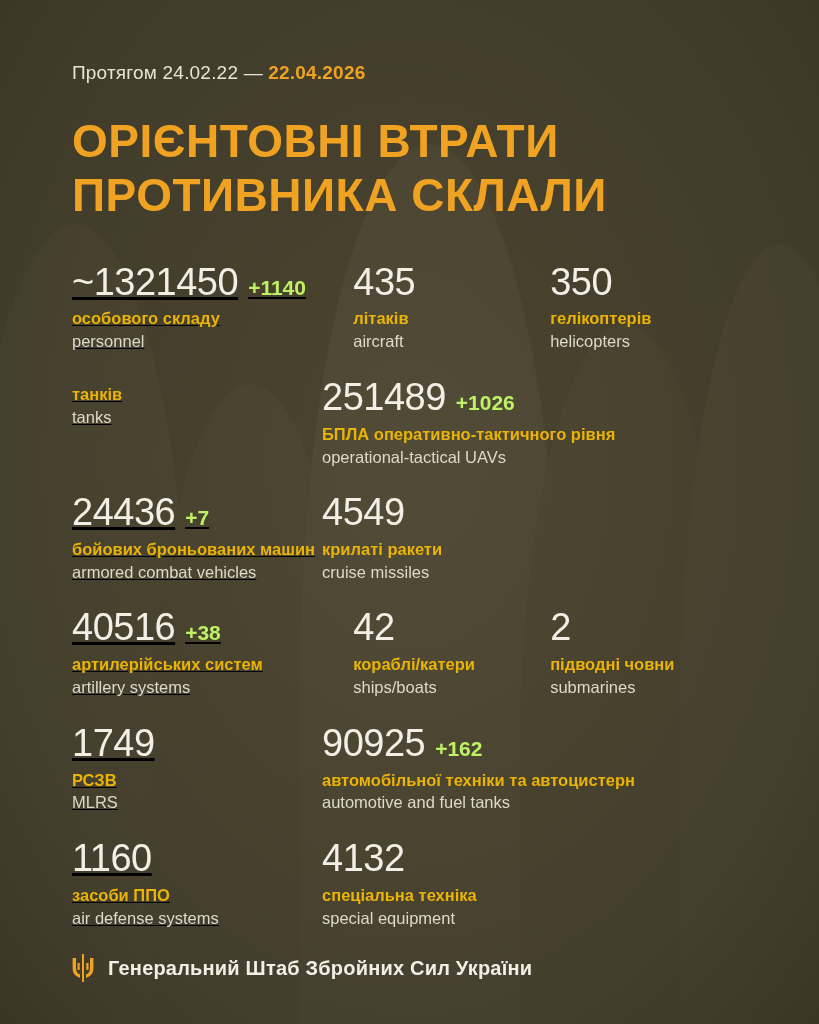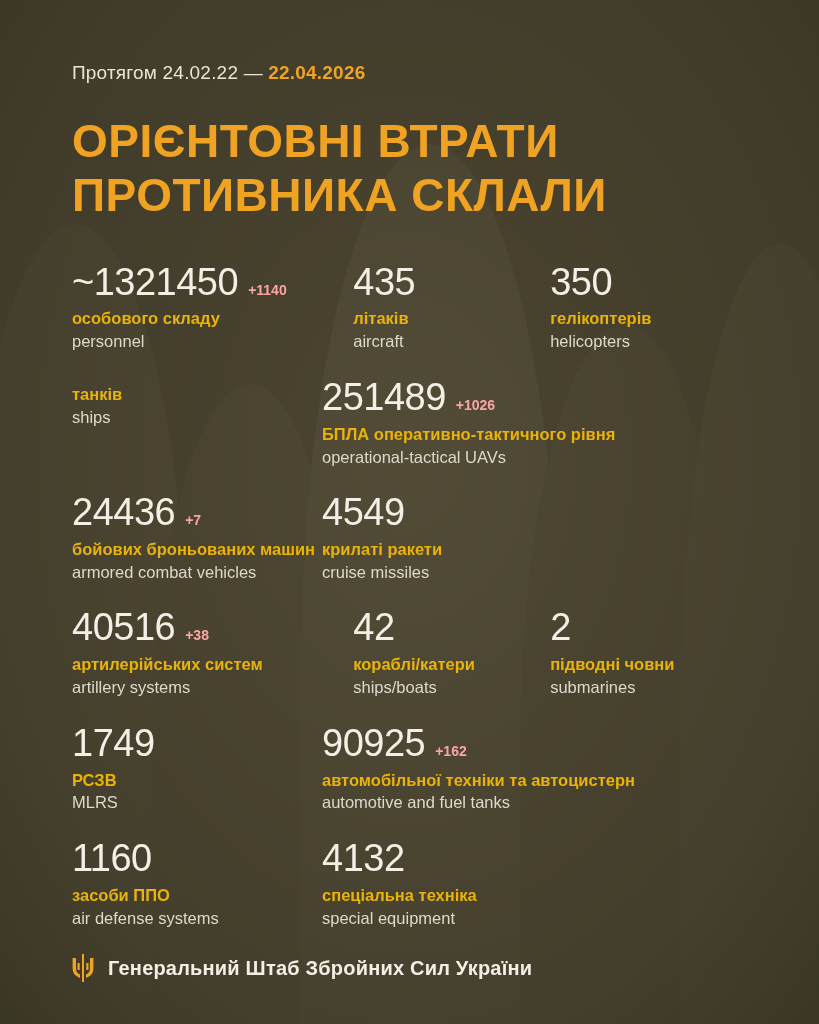--- a/index.html
+++ b/index.html
@@ -58,41 +58,41 @@
   }
 
   .stats {
     margin-top: 40px;
   }
   .row {
     display: flex;
     margin-bottom: 26px;
   }
   .cell { }
-  .c-left   { width: 300px; }
+  .c-left   { width: 300px; text-decoration: underline; }
   .c-mid    { width: 210px; }
   .c-wide   { width: 510px; }
   .c-right  { width: 210px; }
 
   .value-line {
     display: flex;
     align-items: baseline;
     gap: 10px;
     white-space: nowrap;
   }
   .value {
     color: #f3efe6;
     font-size: 38px;
     font-weight: 400;
     line-height: 1.05;
     letter-spacing: -0.5px;
   }
   .delta {
-    color: #fca5a5;
-    font-size: 14px;
+    color: #bef264;
+    font-size: 21px;
     font-weight: bold;
   }
   .label-ua {
     color: #eab308;
     font-size: 16.5px;
     font-weight: bold;
     margin-top: 7px;
     line-height: 1.2;
   }
   .label-en {
@@ -172,21 +172,21 @@
           <span class="delta"></span>
         </div>
         <div class="label-ua">гелікоптерів</div>
         <div class="label-en">helicopters</div>
       </div>
     </div>
 
     <div class="row">
       <div class="cell c-left">
         <div class="label-ua">танків</div>
-        <div class="label-en">ships</div>
+        <div class="label-en">tanks</div>
       </div>
       <div class="cell c-wide">
         <div class="value-line">
           <span class="value">251489</span>
           <span class="delta">+1026</span>
         </div>
         <div class="label-ua">БПЛА оперативно-тактичного рівня</div>
         <div class="label-en">operational-tactical UAVs</div>
       </div>
     </div>

